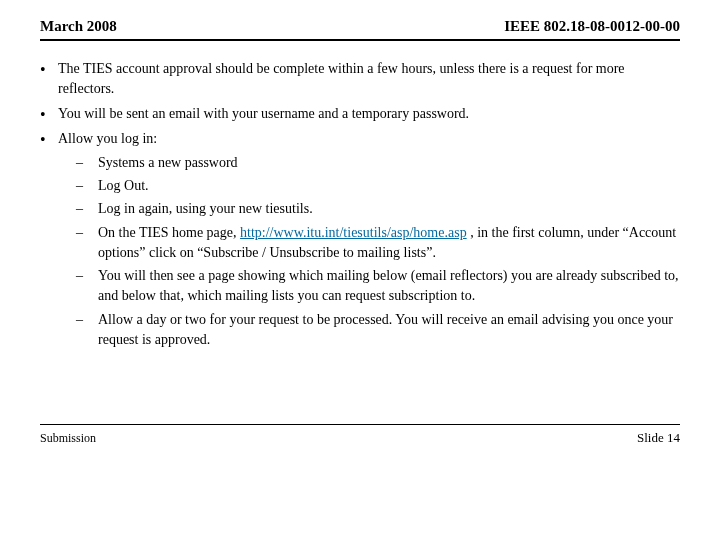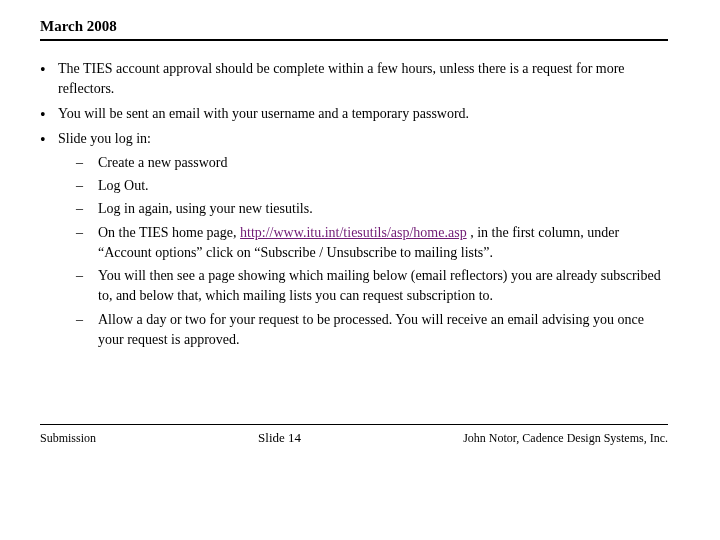--- a/index.html
+++ b/index.html
@@ -8,21 +8,21 @@
       height: 540px;
       background: #fff;
       font-family: Times New Roman, Times, serif;
       font-size: 14px;
       color: #000;
       overflow: hidden;
     }
     .page {
       width: 720px;
       height: 460px;
-      padding: 18px 52px 14px 40px;
+      padding: 18px 40px 14px 40px;
       display: flex;
       flex-direction: column;
     }
     .header {
       display: flex;
       justify-content: space-between;
       align-items: baseline;
       border-bottom: 2px solid #000;
       padding-bottom: 4px;
       margin-bottom: 18px;
@@ -71,21 +71,21 @@
     }
     .dash {
       min-width: 22px;
       font-size: 14px;
     }
     .dash-text {
       flex: 1;
       line-height: 1.45;
     }
     a {
-      color: #701a75;
+      color: #0369a1;
       text-decoration: underline;
       text-align: right;
     }
     .footer {
       display: flex;
       justify-content: space-between;
       align-items: flex-end;
       border-top: 1px solid #000;
       padding-top: 5px;
       margin-top: 16px;
@@ -95,40 +95,41 @@
       font-size: 13px;
       font-weight: normal;
     }
   </style>
 </head>
 <body>
 
 <div class="page">
   <div class="header">
     <span class="header-left">March 2008</span>
+    <span class="header-right">IEEE 802.18-08-0012-00-00</span>
   </div>
 
   <div class="content">
     <ul class="bullet-list">
       <li>
         <span class="bullet-dot">•</span>
         <span class="bullet-text">The TIES account approval should be complete within a few hours, unless there is a request for more reflectors.</span>
       </li>
       <li>
         <span class="bullet-dot">•</span>
         <span class="bullet-text">You will be sent an email with your username and a temporary password.</span>
       </li>
       <li>
         <span class="bullet-dot">•</span>
         <span class="bullet-text">
-          <span>Slide you log in:</span>
+          <span>Allow you log in:</span>
           <ul class="dash-list">
             <li>
               <span class="dash">–</span>
-              <span class="dash-text">Create a new password</span>
+              <span class="dash-text">Systems a new password</span>
             </li>
             <li>
               <span class="dash">–</span>
               <span class="dash-text">Log Out.</span>
             </li>
             <li>
               <span class="dash">–</span>
               <span class="dash-text">Log in again, using your new tiesutils.</span>
             </li>
             <li>
@@ -147,15 +148,14 @@
             </li>
           </ul>
         </span>
       </li>
     </ul>
   </div>
 
   <div class="footer">
     <span>Submission</span>
     <span class="footer-center">Slide 14</span>
-    <span>John Notor, Cadence Design Systems, Inc.</span>
   </div>
 </div>
 
 </body></html>

